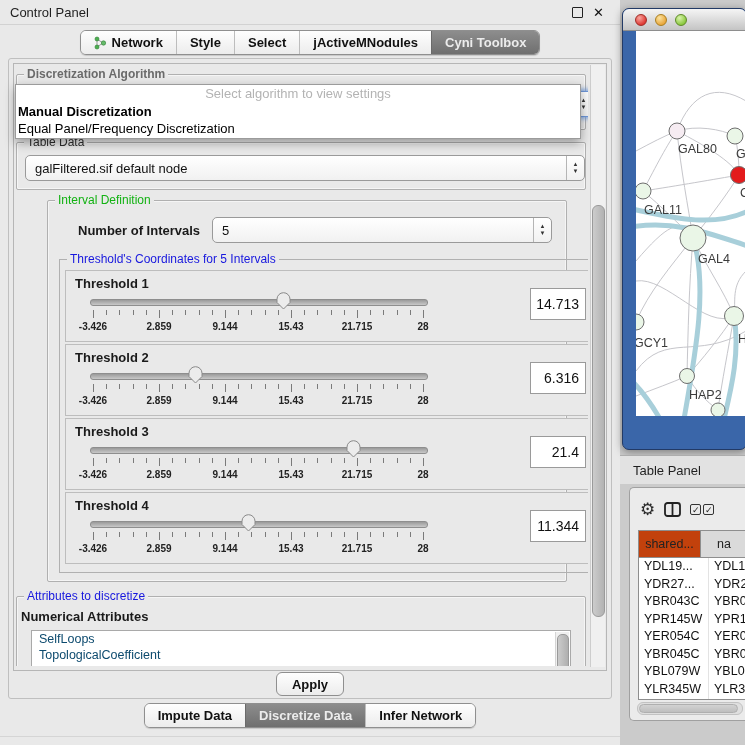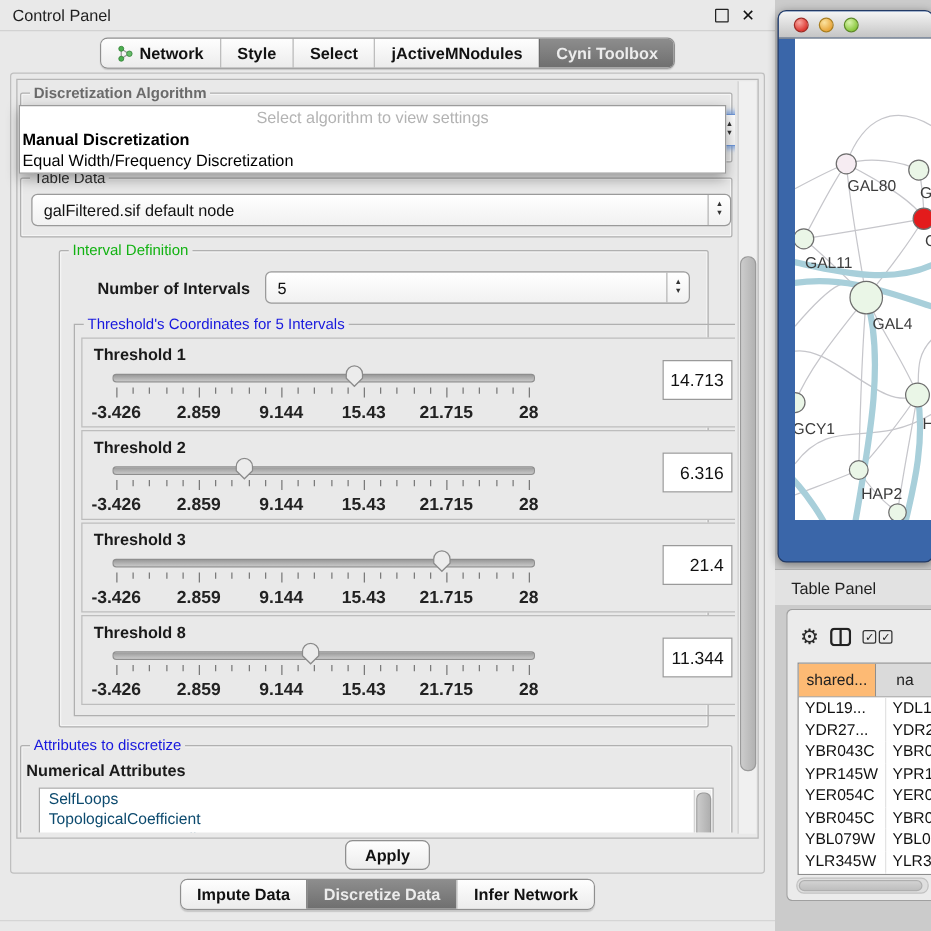--- a/index.html
+++ b/index.html
@@ -82,21 +82,21 @@
   .t-label{position:absolute;left:9px;top:5px;font-size:13px;font-weight:bold;}
   .slider{position:absolute;left:24px;top:24px;width:340px;height:40px;}
   .track{position:absolute;left:0;top:4px;width:336px;height:5px;border-radius:3px;
     border:1px solid #8E8E8E;background:linear-gradient(#9A9A9A,#C8C8C8);}
   .thumb{position:absolute;top:-3px;width:15px;height:18px;margin-left:-7.5px;z-index:2;}
   .ticks{position:absolute;left:0;top:15px;width:336px;height:9px;}
   .tick{position:absolute;top:0;width:1px;background:#7A7A7A;}
   .tick{height:5px;}
   .tick.major{height:8px;}
   .tick-labels{position:absolute;left:0;top:26px;width:336px;height:12px;}
-  .tick-lab{position:absolute;transform:translateX(-50%);font-size:14px;
+  .tick-lab{position:absolute;transform:translateX(-50%);font-size:10px;
     font-weight:bold;color:#222;white-space:nowrap;}
   .t-value{position:absolute;right:10px;top:17px;width:56px;height:32px;
     background:#FFFFFF;border:1px solid #9A9A9A;font-size:14px;color:#111;
     display:flex;align-items:center;justify-content:flex-end;padding-right:6px;box-sizing:border-box;}
   
   .attr-group{margin:14px 2px 0 0;height:150px;}
   .attr-sub{font-size:13px;font-weight:bold;margin:12px 0 0 4px;}
   .attr-list{position:relative;margin:6px 14px 0 14px;height:90px;
     background:#FFFFFF;border:1px solid #A9A9A9;overflow:hidden;}
   .attr-item{height:16px;line-height:16px;font-size:12.5px;padding-left:7px;color:#0c4a6e;white-space:nowrap;}
@@ -132,21 +132,21 @@
   .gear-glyph{font-size:17px;color:#2B2B2B;line-height:17px;}
   .split-icon{width:17px;height:15px;display:inline-block;}
   .check-icon{width:11px;height:11px;border:1.5px solid #333;border-radius:2px;
     font-size:9px;line-height:10px;text-align:center;color:#222;display:inline-block;box-sizing:border-box;font-weight:bold;}
   .check-pair{display:flex;gap:2px;}
   .tp-table{position:absolute;left:8px;top:42px;width:108px;height:168px;
     border:1px solid #8E8E8E;background:#FFFFFF;overflow:hidden;}
   .tp-head{display:flex;height:26px;border-bottom:1px solid #8E8E8E;}
   .tp-th{font-size:12.5px;display:flex;align-items:center;justify-content:center;
     color:#222;box-sizing:border-box;overflow:hidden;white-space:nowrap;}
-  .tp-th.c0{width:62px;background:#fdba74;border-right:1px solid #8E8E8E;}
+  .tp-th.c0{width:62px;background:#c2410c;border-right:1px solid #8E8E8E;}
   .tp-th.c1{flex:1;background:#DADADA;}
   .tp-tr{display:flex;height:17.5px;background:#FFFFFF;}
   .tp-td{font-size:12.5px;line-height:17.5px;color:#111;box-sizing:border-box;
     overflow:hidden;white-space:nowrap;}
   .tp-td.c0{width:70px;padding-left:5px;border-right:1px solid #E3E3E3;}
   .tp-td.c1{flex:1;padding-left:5px;}
   .tp-hscroll{position:absolute;left:7px;top:214px;width:104px;height:11px;
     background:#DFDFDF;border:1px solid #C2C2C2;border-radius:6px;}
   .tp-hthumb{position:absolute;left:1px;top:1px;width:97px;height:7px;border-radius:5px;
     background:linear-gradient(#D2D2D2,#BEBEBE);border:1px solid #AFAFAF;}
@@ -376,21 +376,21 @@
                   <span class="tick-lab" style="left: 135px;">9.144</span>
                   <span class="tick-lab" style="left: 201px;">15.43</span>
                   <span class="tick-lab" style="left: 267px;">21.715</span>
                   <span class="tick-lab" style="left: 333px;">28</span>
                 </div>
             </div>
             <div class="t-value">21.4</div>
           </div>
 
           <div class="t-box">
-            <span class="t-label">Threshold 8</span>
+            <span class="t-label">Threshold 4</span>
             <div class="slider">
               <div class="track"></div>
               <div class="thumb" style="left: 158.098px;">
                 <svg width="15" height="18" viewBox="0 0 15 18">
                     <path d="M1 7.2 A6.5 6.5 0 0 1 14 7.2 L14 10.5 L7.5 17 L1 10.5 Z" fill="#ECECEC" stroke="#8A8A8A"></path>
                   </svg>
               </div>
               <div class="ticks">
                   <span class="tick major" style="left: 3px;"></span>
                   <span class="tick" style="left: 16.2px;"></span>
@@ -452,21 +452,21 @@
     <div class="v-scrollbar">
       <div class="v-thumb" style="top:140px;height:410px;"></div>
     </div>
   </div>
 
   <div class="apply-btn">Apply</div>
 
   <div class="dropdown-popup">
     <div class="popup-hint">Select algorithm to view settings</div>
     <div class="popup-opt bold">Manual Discretization</div>
-    <div class="popup-opt">Equal Width/Frequency Discretization</div>
+    <div class="popup-opt">Equal Panel/Frequency Discretization</div>
   </div>
 </div>
 
 <div class="seg-row bottom">
   <div class="seg">
     <div class="seg-item">
       <span>Impute Data</span>
     </div>
     <div class="seg-item selected">
       <span>Discretize Data</span>

